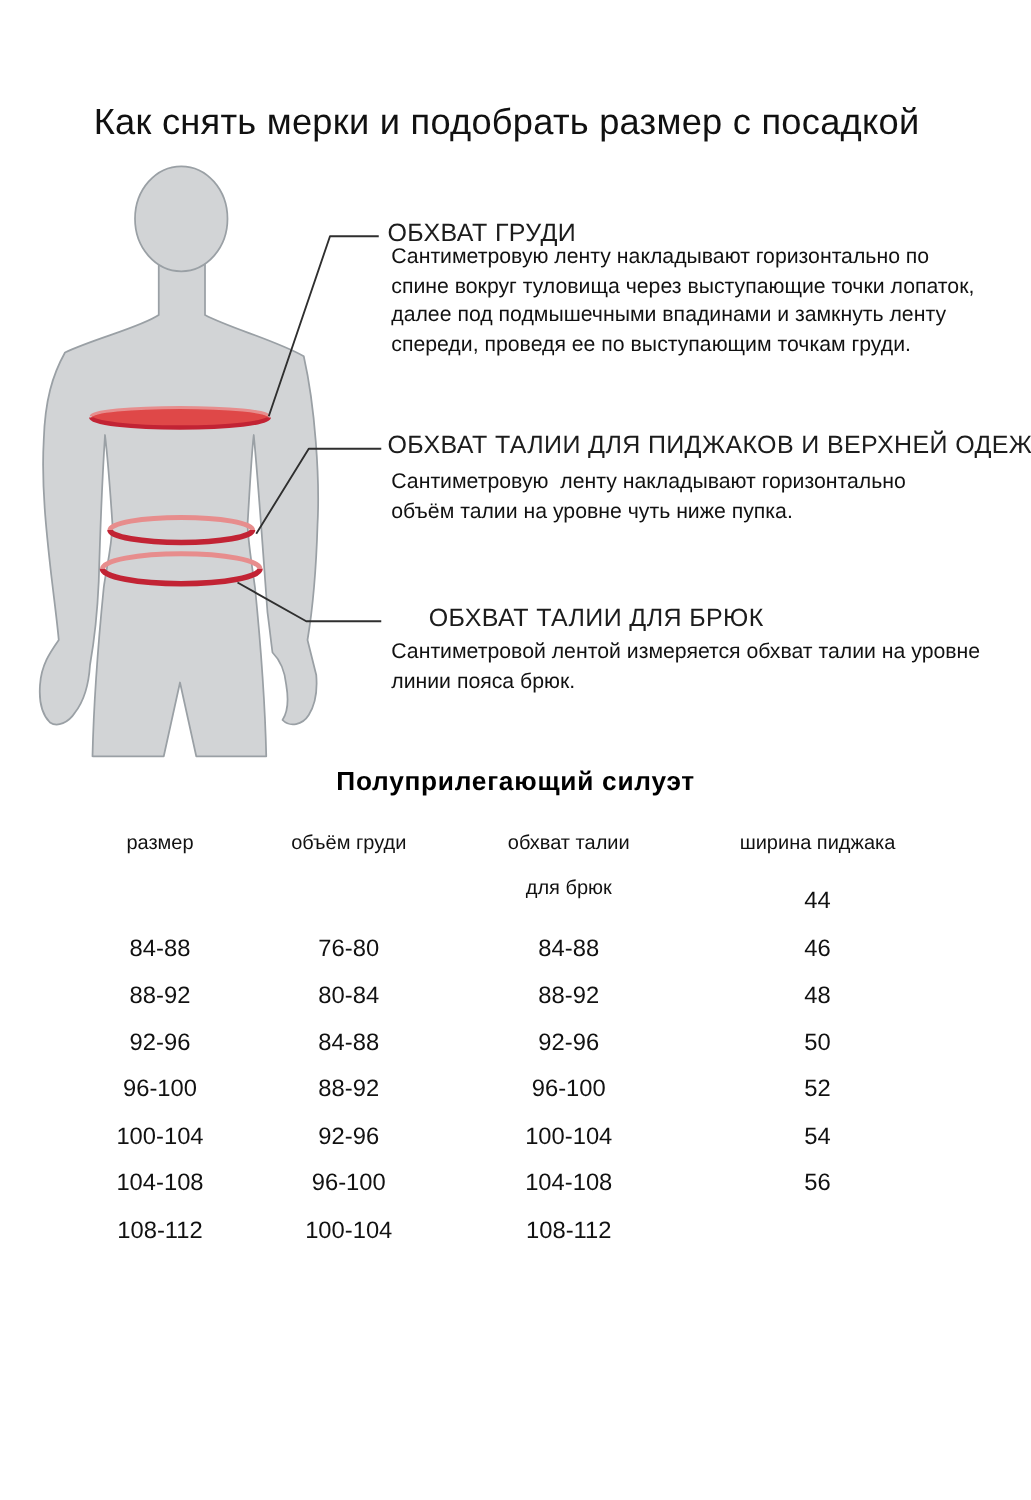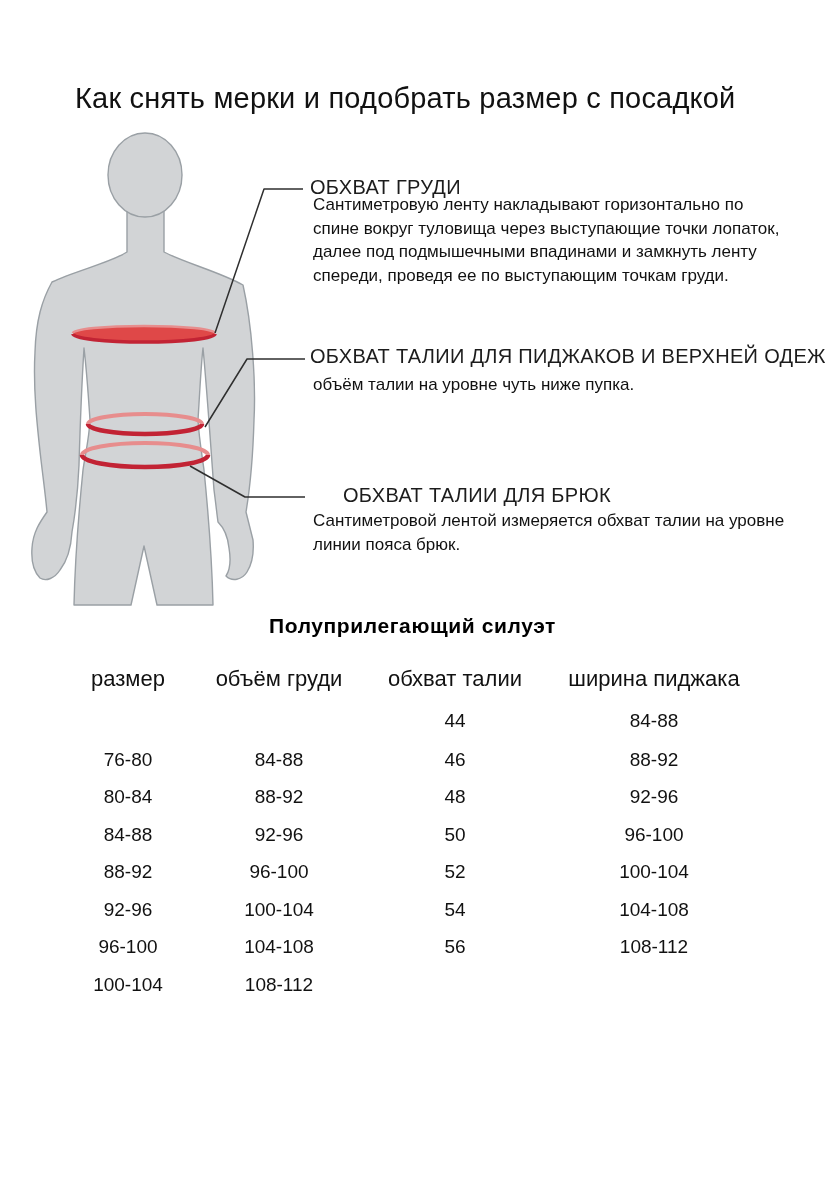--- a/index.html
+++ b/index.html
@@ -20,21 +20,21 @@
   .desc-line{white-space:pre;}
   .subtitle{
     left:0;top:614px;width:825px;text-align:center;
     font-size:21px;font-weight:bold;letter-spacing:0.6px;color:#000;
   }
   .size-table{
     left:60px;top:666px;width:700px;
     display:grid;grid-template-columns:136px 166px 186px 212px;
   }
   .th{
-    font-size:22px;height:36px;display:flex;align-items:flex-start;
+    font-size:16px;height:36px;display:flex;align-items:flex-start;
     justify-content:center;white-space:nowrap;color:#111;
   }
   .th2{height:39px;}
   .td{
     font-size:19px;height:37.5px;display:flex;align-items:center;
     justify-content:center;white-space:nowrap;color:#111;
   }
 </style>
 </head>
 <body>
@@ -99,39 +99,41 @@
 <div class="abs section-heading" style="left:310px;top:176px;">ОБХВАТ ГРУДИ</div>
 <div class="abs desc" style="left:313px;top:193px;">
   <div class="desc-line">Сантиметровую ленту накладывают горизонтально по</div>
   <div class="desc-line">спине вокруг туловища через выступающие точки лопаток,</div>
   <div class="desc-line">далее под подмышечными впадинами и замкнуть ленту</div>
   <div class="desc-line">спереди, проведя ее по выступающим точкам груди.</div>
 </div>
 
 <div class="abs section-heading" style="left:310px;top:345px;">ОБХВАТ ТАЛИИ ДЛЯ ПИДЖАКОВ И ВЕРХНЕЙ ОДЕЖДЫ</div>
 <div class="abs desc" style="left:313px;top:373px;">
+  <div class="desc-line">Сантиметровую  ленту накладывают горизонтально</div>
   <div class="desc-line">объём талии на уровне чуть ниже пупка.</div>
 </div>
 
 <div class="abs section-heading" style="left:310px;top:484px;margin-left:33px;">ОБХВАТ ТАЛИИ ДЛЯ БРЮК</div>
 <div class="abs desc" style="left:313px;top:509px;">
   <div class="desc-line">Сантиметровой лентой измеряется обхват талии на уровне</div>
   <div class="desc-line">линии пояса брюк.</div>
 </div>
 
 <div class="abs subtitle">Полуприлегающий силуэт</div>
 
 <div class="abs size-table">
   <div class="th">размер</div>
   <div class="th">объём груди</div>
   <div class="th">обхват талии</div>
   <div class="th">ширина пиджака</div>
 
   <div class="th th2"></div>
   <div class="th th2"></div>
+  <div class="th th2">для брюк</div>
 
   <div class="td">44</div>
   <div class="td">84-88</div>
   <div class="td">76-80</div>
   <div class="td">84-88</div>
 
   <div class="td">46</div>
   <div class="td">88-92</div>
   <div class="td">80-84</div>
   <div class="td">88-92</div>

